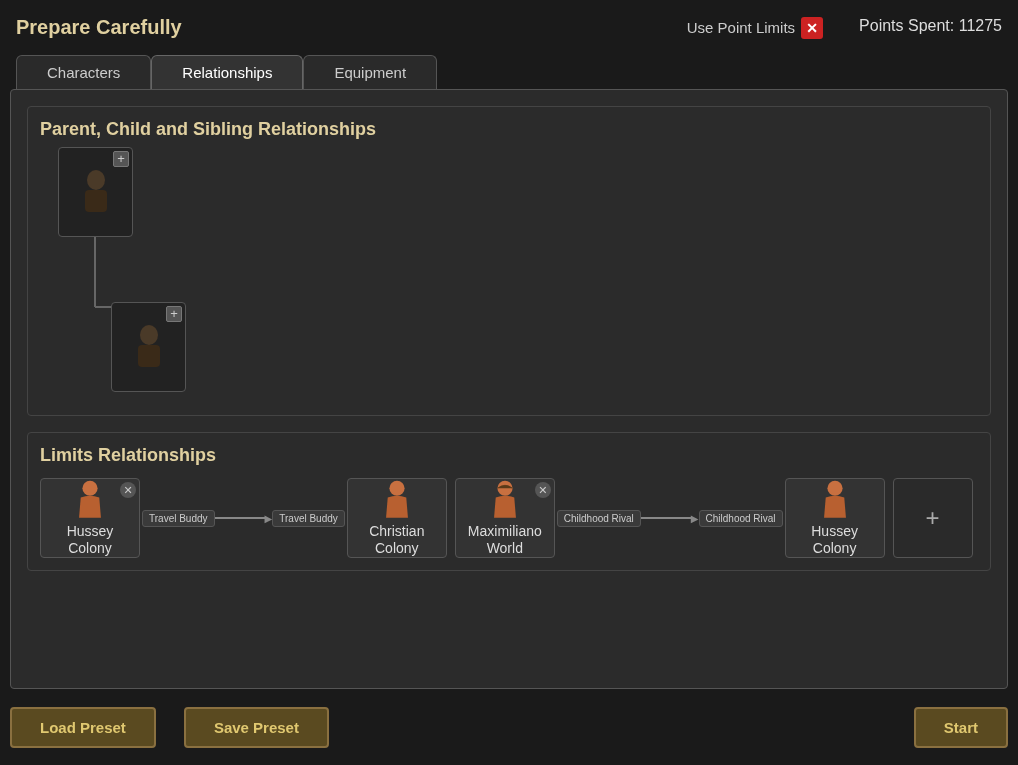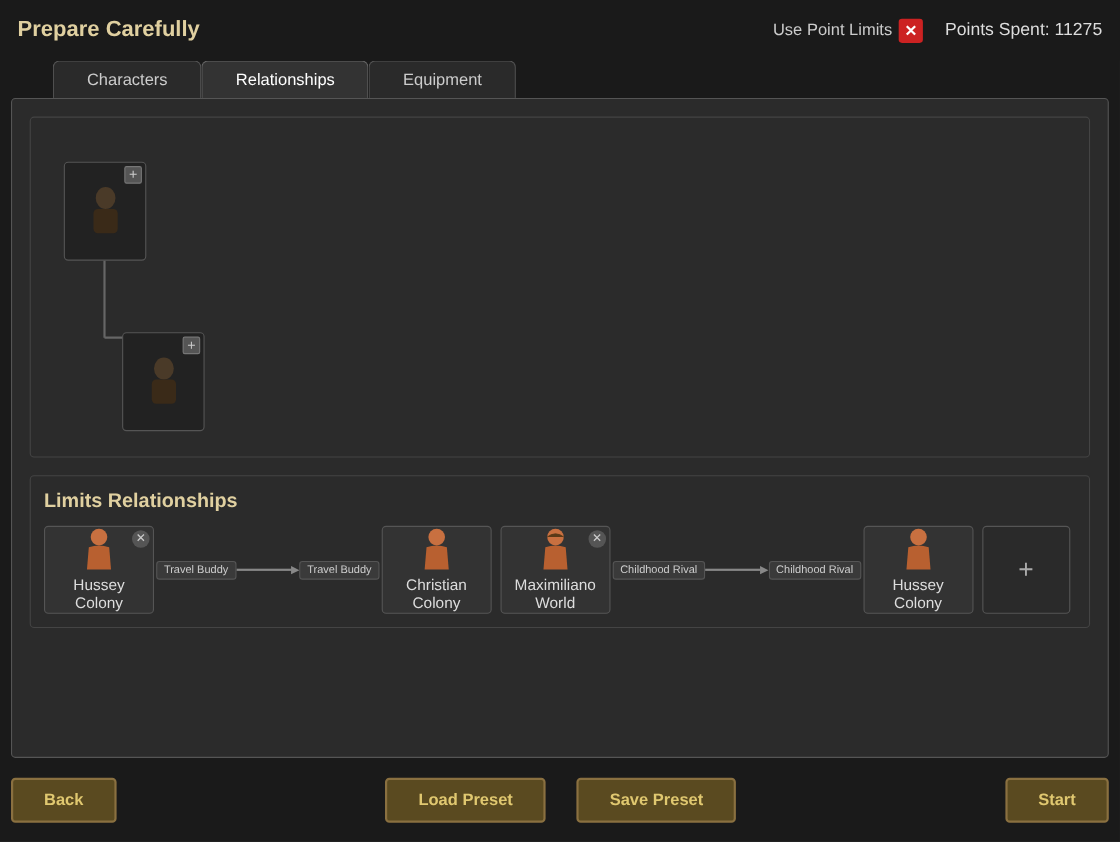--- a/index.html
+++ b/index.html
@@ -24,22 +24,22 @@
     }
 
     .app-title {
       font-size: 20px;
       font-weight: bold;
       color: #e0d0a0;
     }
 
     .header-right {
       display: flex;
-      align-items: center;
-      gap: 20px;
+      align-items: flex-start;
+      gap: 36px;
     }
 
     .use-point-limits {
       display: flex;
       align-items: center;
       gap: 6px;
       font-size: 15px;
       color: #ccc;
     }
 
@@ -54,21 +54,20 @@
       color: white;
       font-weight: bold;
       font-size: 14px;
     }
 
     
     .tabs {
       display: flex;
       padding: 0 16px;
       gap: 0;
-      margin-left: 32px;
     }
 
     .tab {
       padding: 8px 30px;
       background: #2a2a2a;
       border: 1px solid #555;
       border-bottom: none;
       border-radius: 6px 6px 0 0;
       cursor: pointer;
       font-size: 15px;
@@ -292,20 +291,21 @@
 
 <div class="tabs">
   <div class="tab">Characters</div>
   <div class="tab active">Relationships</div>
   <div class="tab">Equipment</div>
 </div>
 
 <div class="main-content">
 
   <div class="parent-child-section">
+    <div class="section-title">Parent, Child and Sibling Relationships</div>
 
     <div class="character-node" style="left:30px; top:40px;">
       <div class="add-btn">+</div>
       <svg class="person-svg" viewBox="0 0 38 48">
         <ellipse cx="19" cy="12" rx="9" ry="10" fill="#4a3a28"></ellipse>
         <rect x="8" y="22" width="22" height="22" rx="4" fill="#3a2a18"></rect>
       </svg>
     </div>
 
     <svg class="connector-svg">
@@ -392,19 +392,18 @@
       <div class="add-relationship-btn">
         <span style="font-size:24px;color:#aaa;">+</span>
       </div>
 
     </div>
   </div>
 
 </div>
 
 <div class="bottom-bar">
-  <button class="btn">Back</button>
   <div class="btn-group">
     <button class="btn">Load Preset</button>
     <button class="btn">Save Preset</button>
   </div>
   <button class="btn">Start</button>
 </div>
 
 </body></html>

